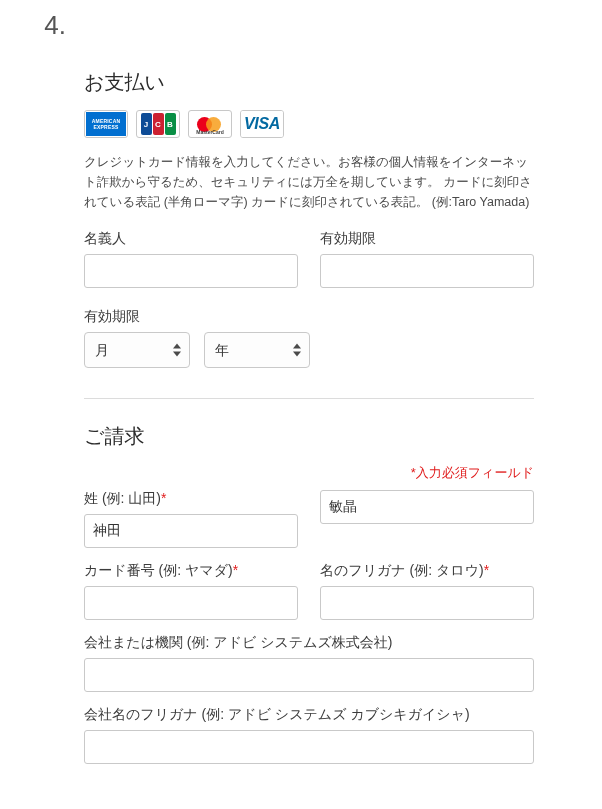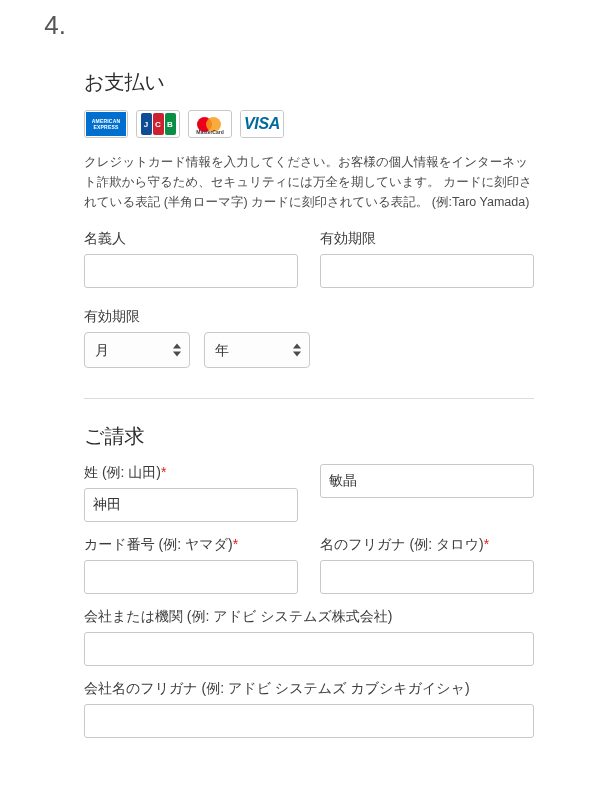--- a/index.html
+++ b/index.html
@@ -284,20 +284,21 @@
           <span class="arrow-up"></span>
           <span class="arrow-down"></span>
         </span>
       </div>
     </div>
 
     <hr class="divider">
 
     <h2 class="section-title">ご請求</h2>
 
+    <div class="required-note">*入力必須フィールド</div>
 
     <div class="row">
       <div class="field">
         <label><span>姓 (例: 山田)</span><span class="req">*</span></label>
         <input type="text" value="神田" style="">
       </div>
       <div class="field">
         <input type="text" value="敏晶" style="">
       </div>
     </div>

